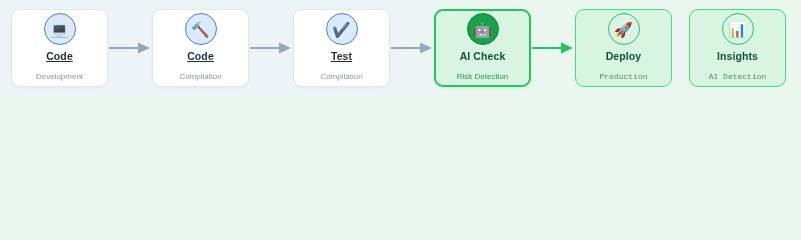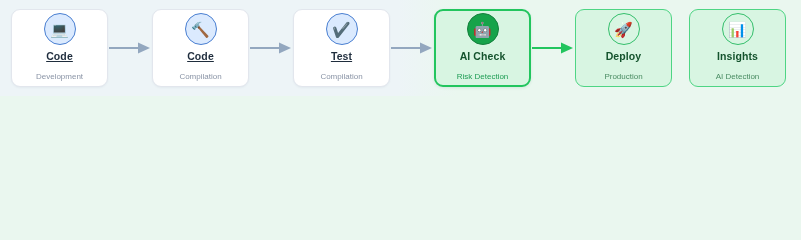--- a/index.html
+++ b/index.html
@@ -103,21 +103,21 @@
   .node-sub {
     font-size: 8px;
     line-height: 1.3;
     margin-top: 10px;
   }
   .plain .node-title { color: #1f2d3d; text-decoration: underline; }
   .plain .node-sub   { color: #8a94a6; }
   .ai .node-title    { color: #14532d; text-align: center; }
   .ai .node-sub      { color: #1f9d55; text-align: right; }
   .done .node-title  { color: #14532d; }
-  .done .node-sub    { color: #4a8c63; }
+  .done .node-sub    { color: #4a8c63; font-family: Liberation Mono, monospace; }
 
   .arrow {
     flex: 0 0 auto;
     width: 44px;
     height: 16px;
     display: flex;
     align-items: center;
     justify-content: center;
   }
   .arrow.spacer-only { width: 17px; }

